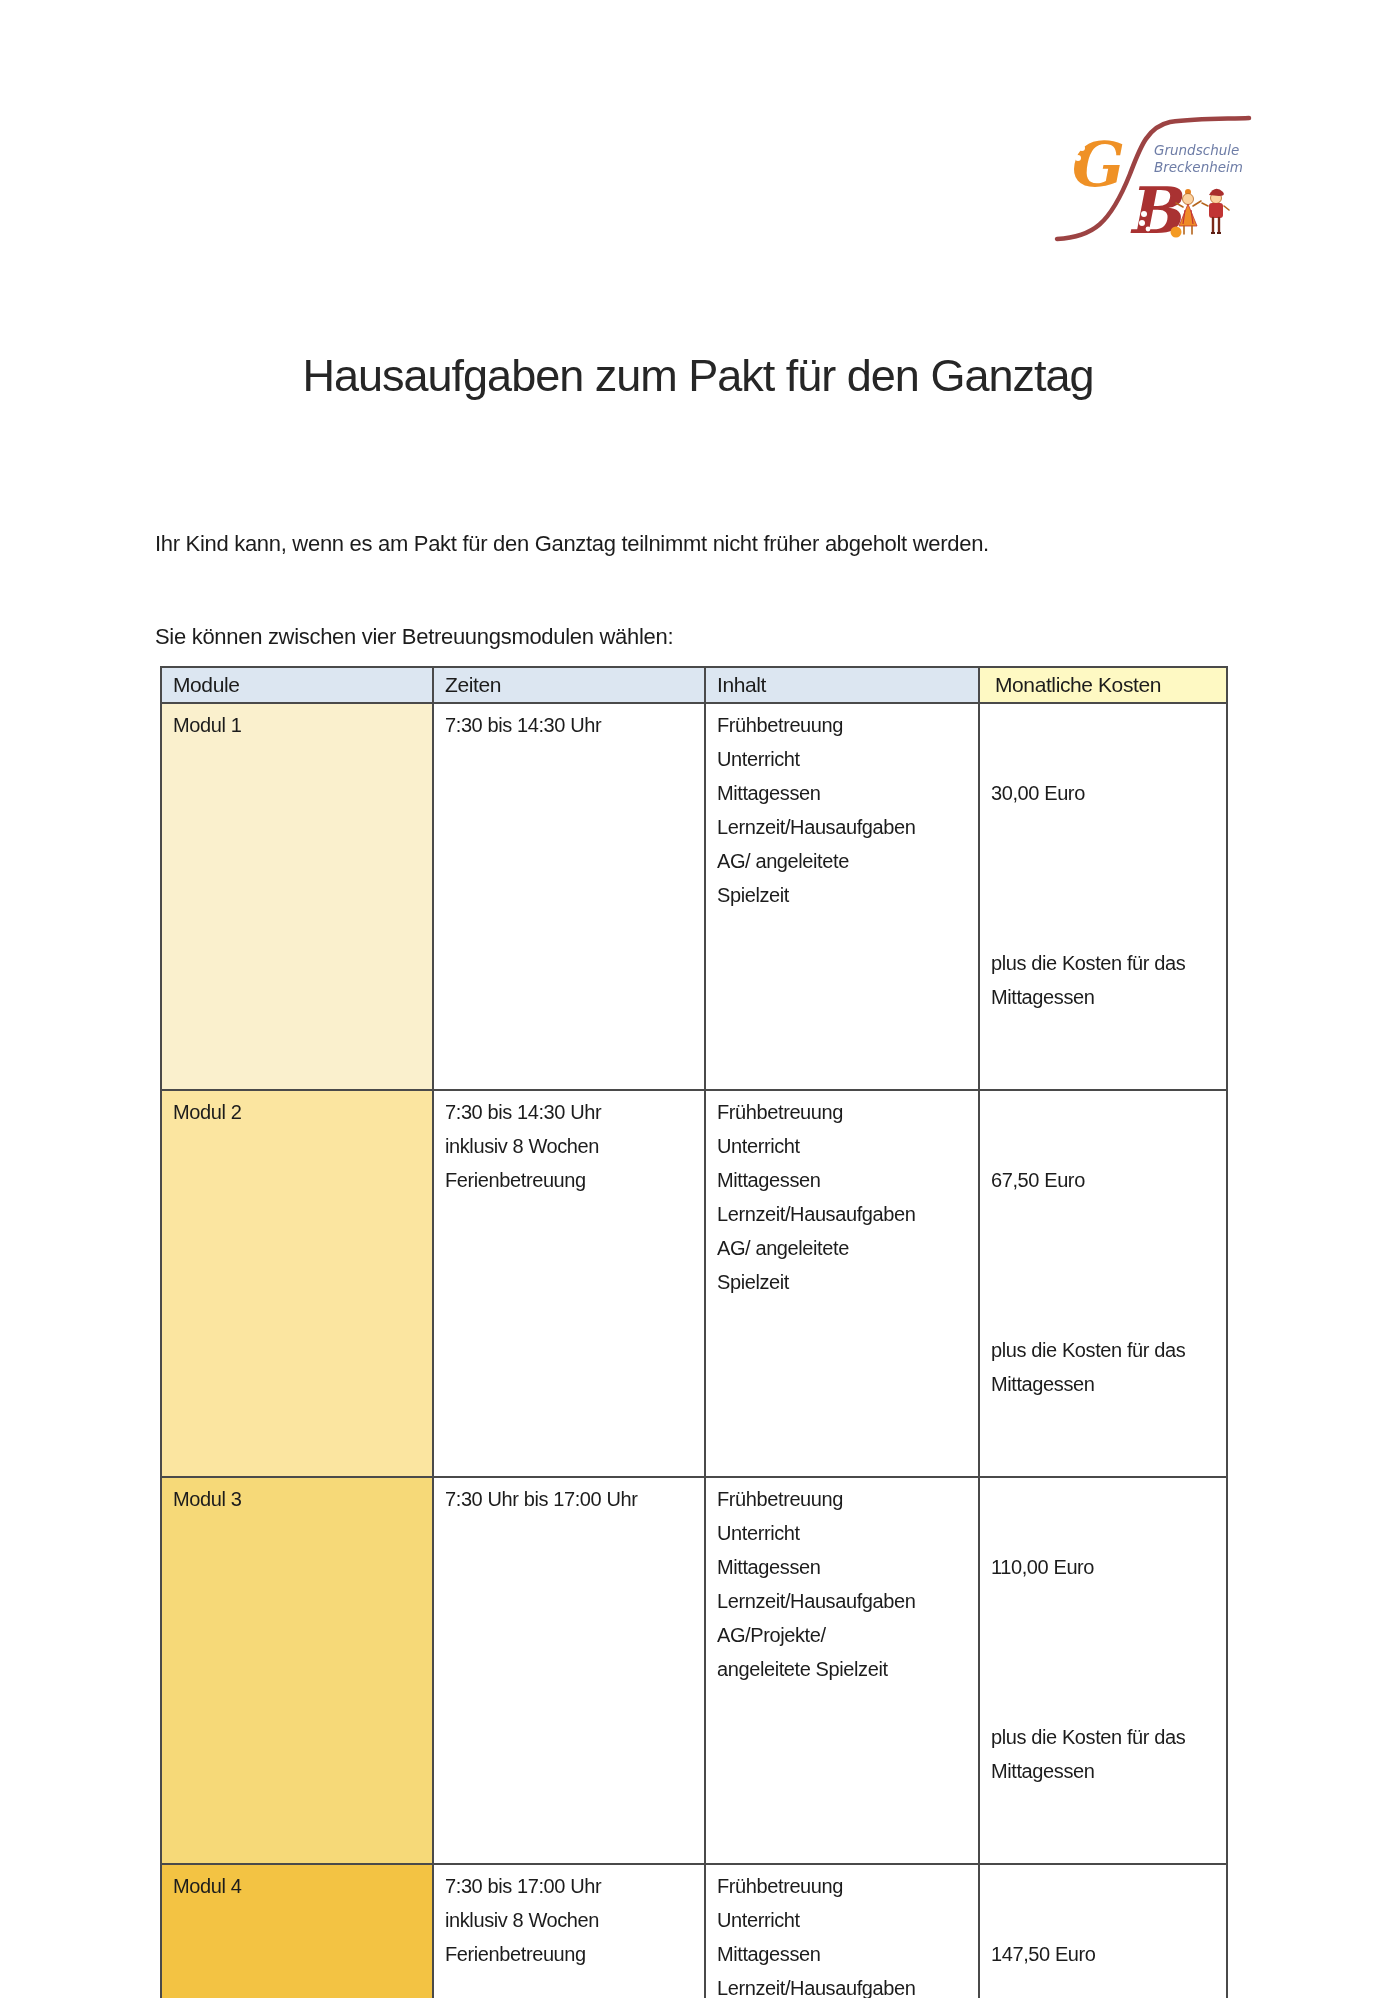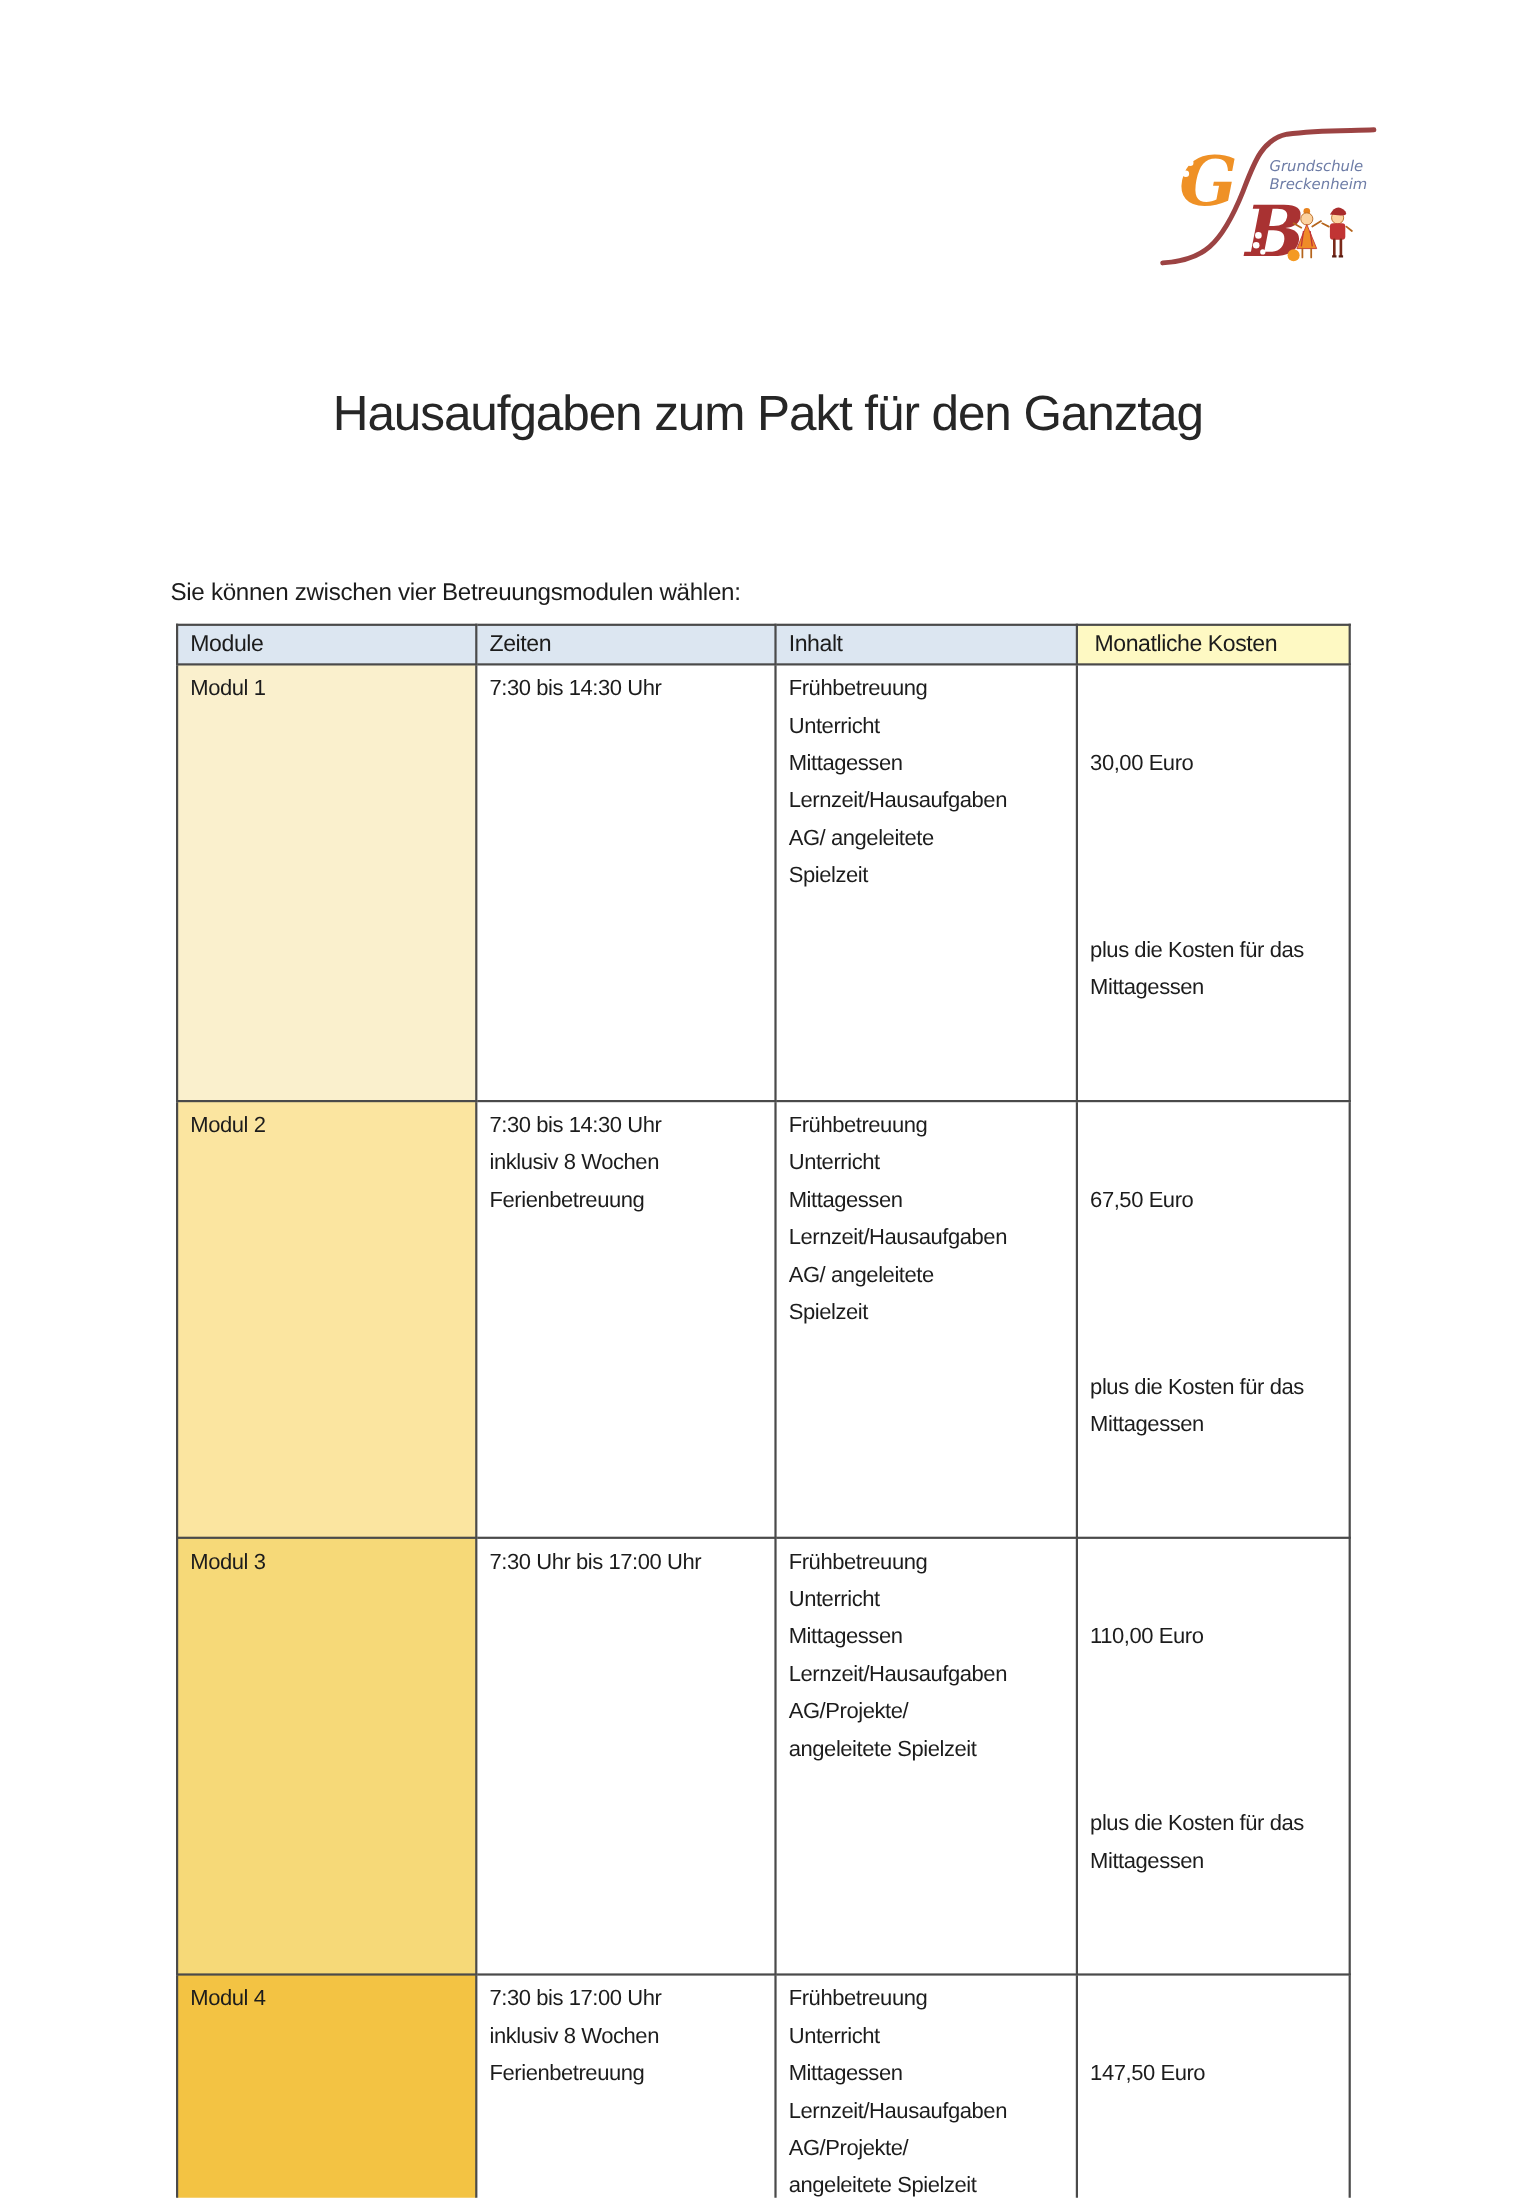--- a/index.html
+++ b/index.html
@@ -26,21 +26,21 @@
     margin:16px 0 0 5px;border-collapse:collapse;width:1066px;
     table-layout:fixed;font-size:20px;letter-spacing:-0.4px;
   }
   table.modules th, table.modules td{
     border:2px solid #4a4a4a;text-align:left;vertical-align:top;
   }
   table.modules th{
     font-weight:400;font-size:21px;padding:5px 11px;white-space:pre;margin-left:12px;
   }
   table.modules td{
-    padding:4px 11px 17px;line-height:34px;white-space:pre;
+    padding:4px 11px 7px;line-height:34px;white-space:pre;
   }
   .kosten-note{margin-top:68px;white-space:pre;}
 </style>
 </head>
 <body>
 
 <div class="logo">
   <svg width="212" height="148" viewBox="0 0 212 148">
 
     <path d="M 9 137 C 45 135, 62 122, 82 72 C 92 46, 99 25, 122 20 C 150 16, 180 17, 201 16" fill="none" stroke-width="4.5" stroke-linecap="round" stroke="#9c4343"></path>
@@ -80,20 +80,21 @@
       </g>
     </g>
   </svg>
 </div>
 
 <div class="content">
 
   <h1 class="title">Hausaufgaben zum Pakt für den Ganztag</h1>
 
   <div class="intro">
+    <div class="line">Ihr Kind kann, wenn es am Pakt für den Ganztag teilnimmt nicht früher abgeholt werden.</div>
   </div>
 
   <div class="chooser">Sie können zwischen vier Betreuungsmodulen wählen:</div>
 
   <table class="modules">
     <colgroup>
       <col style="width:272px">
         <col style="width:272px">
         <col style="width:274px">
         <col style="width:248px">

